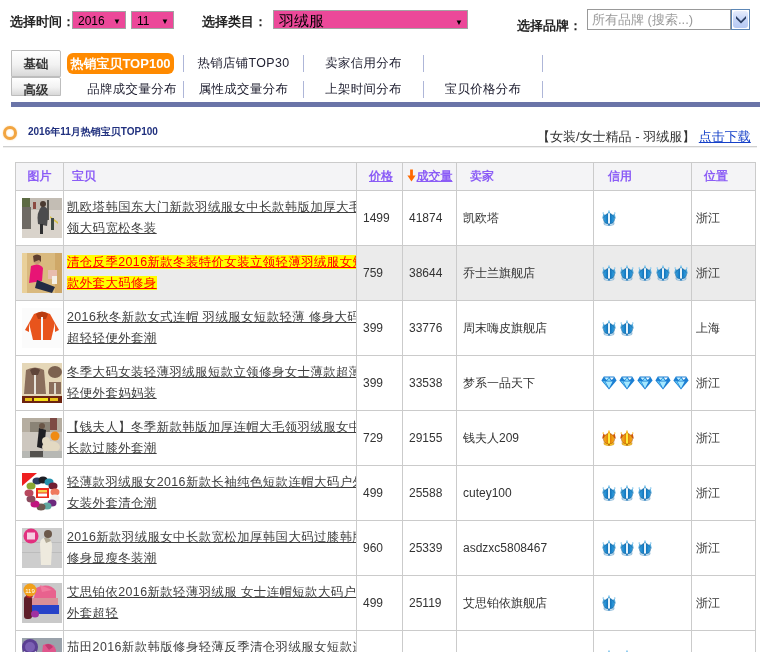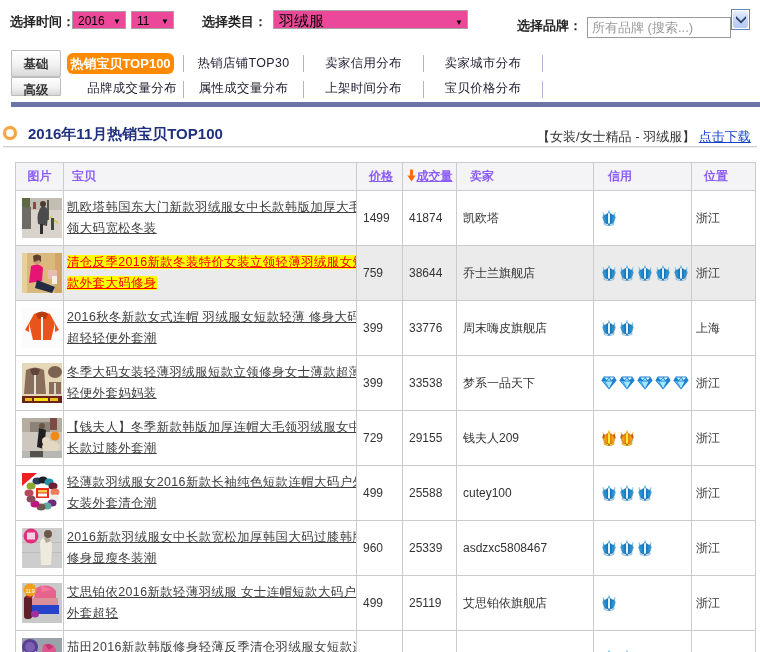--- a/index.html
+++ b/index.html
@@ -37,54 +37,53 @@
 <div class="sel" style="left:131px;top:11px;width:43px;">
       <span class="tx">11</span>
       <span class="ar">▼</span>
     </div>
 <div class="lbl" style="left:202px;top:13px;">选择类目：</div>
 <div class="sel" style="left:273px;top:10px;width:195px;height:19px;line-height:19px;">
       <span class="tx" style="font-size:15px;">羽绒服</span>
       <span class="ar" style="top:2px;">▼</span>
     </div>
 <div class="lbl" style="left:517px;top:0;margin-top:17px;">选择品牌：</div>
-<div style="position:absolute;left:587px;top:9px;width:144px;height:21px;background:#fff;border:1px solid #999;box-sizing:border-box;font-size:13px;color:#9a9a9a;line-height:19px;padding-left:4px;margin-top:8px;">所有品牌 (搜索...)</div>
+<div style="position:absolute;left:587px;top:9px;width:144px;height:21px;background:#fff;border:1px solid #999;box-sizing:border-box;font-size:13px;color:#9a9a9a;line-height:19px;padding-left:4px;">所有品牌 (搜索...)</div>
 <div style="position:absolute;left:731px;top:9px;width:19px;height:21px;background:#fff;border:1px solid #5c86b5;box-sizing:border-box;">
   <div style="position:absolute;left:1px;top:1px;width:15px;height:17px;border-radius:3px;background:linear-gradient(#e8eefc,#c8d7f8 45%,#b6c9f4);"></div>
   <svg style="position:absolute;left:3px;top:5px;" width="12" height="9" viewBox="0 0 12 9">
         <path d="M1 1 L6 6 L11 1 L11 3.5 L6 8.5 L1 3.5 Z" fill="#2b3f63"></path>
       </svg>
 </div>
 
 <div class="tabcell" style="top:50px;left:11px;">基础</div>
 <div class="tabcell" style="top:77px;left:11px;height:19px;line-height:24px;">高级</div>
 <div class="trow" style="top:50px;left:61px;width:699px;">
   <div style="position:absolute;left:6px;top:3px;width:107px;height:21px;background:#ff8a00;border-radius:6px;color:#fff;font-weight:bold;font-size:13px;text-align:center;line-height:21px;">热销宝贝TOP100</div>
   <div class="tdiv" style="left:122px;"></div>
   <div class="titem" style="left:123px;width:119px;">热销店铺TOP30</div>
   <div class="tdiv" style="left:242px;"></div>
   <div class="titem" style="left:243px;width:119px;">卖家信用分布</div>
   <div class="tdiv" style="left:362px;"></div>
-  <div class="titem" style="left:363px;width:118px;">卖家城市分布</div>
   <div class="tdiv" style="left:481px;"></div>
 </div>
-<div class="trow" style="top:77px;left:61px;width:699px;height:25px;font-family:Liberation Mono, monospace;">
+<div class="trow" style="top:77px;left:61px;width:699px;height:25px;">
   <div class="titem" style="left:12px;width:118px;height:25px;line-height:25px;">品牌成交量分布</div>
   <div class="tdiv" style="left:122px;top:4px;"></div>
   <div class="titem" style="left:123px;width:119px;height:25px;line-height:25px;">属性成交量分布</div>
   <div class="tdiv" style="left:242px;top:4px;"></div>
   <div class="titem" style="left:243px;width:119px;height:25px;line-height:25px;">上架时间分布</div>
   <div class="tdiv" style="left:362px;top:4px;"></div>
   <div class="titem" style="left:363px;width:118px;height:25px;line-height:25px;">宝贝价格分布</div>
   <div class="tdiv" style="left:481px;top:4px;"></div>
 </div>
 <div style="position:absolute;left:11px;top:102px;width:749px;height:5px;background:#6a74a8;"></div>
 
 <div style="position:absolute;left:3px;top:126px;width:14px;height:14px;border-radius:50%;border:3px solid #f2a541;box-sizing:border-box;background:#fff;box-shadow:0 0 2px #f9d9a8 inset, 0 0 2px #f9d9a8;"></div>
-<div style="position:absolute;left:28px;top:125px;font-size:15px;font-weight:bold;color:#20307e;">2016年11月热销宝贝TOP100</div>
+<div style="position:absolute;left:28px;top:125px;font-size:10px;font-weight:bold;color:#20307e;">2016年11月热销宝贝TOP100</div>
 <div style="position:absolute;left:537px;top:128px;font-size:13px;color:#333;">【女装/女士精品 - 羽绒服】 <a style="color:#1540c8;text-decoration:underline;">点击下载</a></div>
 <div style="position:absolute;left:3px;top:146px;width:754px;height:1px;background:#cfcfcf;"></div>
 <div style="position:absolute;left:3px;top:147px;width:754px;height:1px;background:#efefef;"></div>
 
 <table style="position:absolute;left:15px;top:162px;width:740px;">
 <colgroup>
         <col style="width:48px">
         <col style="width:293px">
         <col style="width:46px">
         <col style="width:54px">

